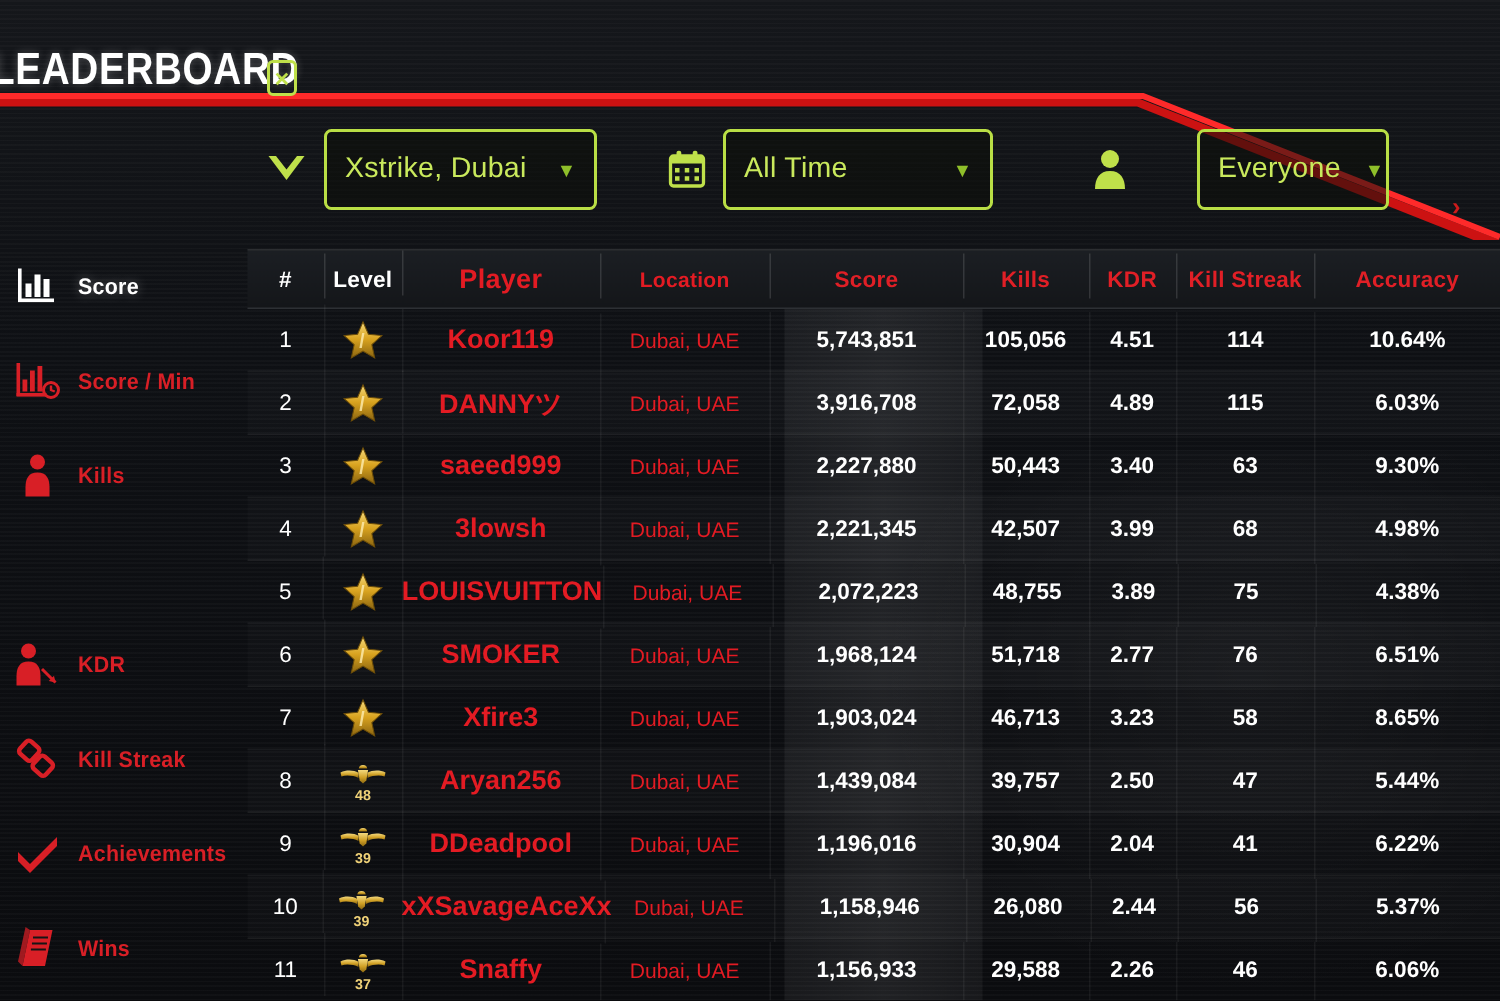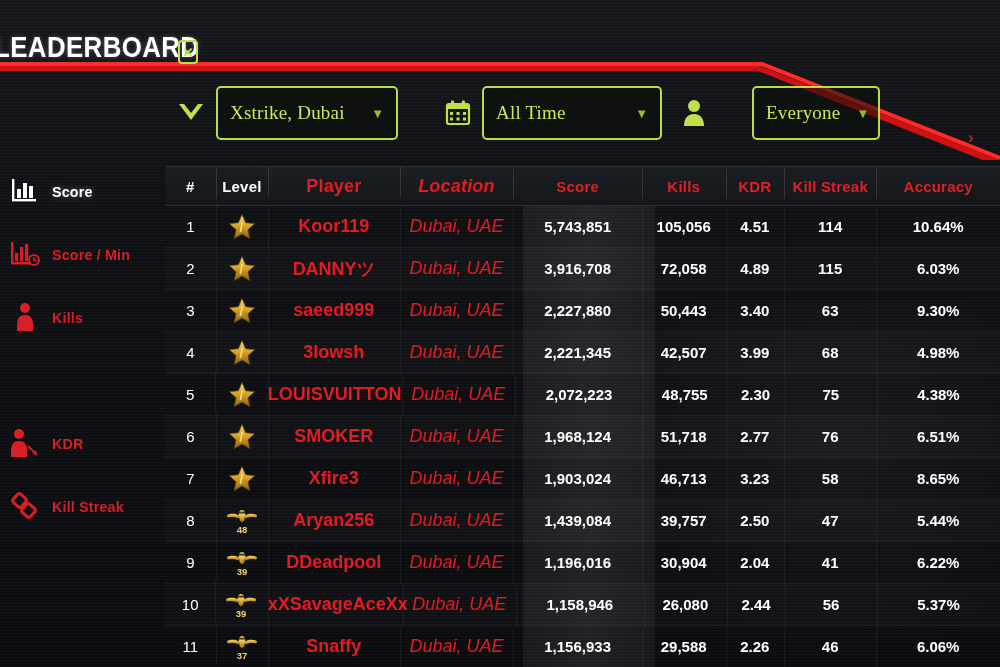--- a/index.html
+++ b/index.html
@@ -49,27 +49,27 @@
   .red-band {
     position:absolute; left:0; top:0; width:1000px; height:160px; z-index:8;
     pointer-events:none;
   }
 
   
   .filterbar { position:absolute; left:0; top:80px; width:1000px; height:78px; z-index:15; }
   .filter-group { position:absolute; display:flex; align-items:center; gap:10px; }
   .fg1 { left:176px; top:6px; }
   .fg2 { left:444px; top:6px; }
-  .fg3 { left:682px; top:6px;gap:46px; }
+  .fg3 { left:728px; top:6px;gap:46px; }
   .f-icon { color:#bfe04a; display:flex; align-items:center; justify-content:center; }
   .dd {
     border:2px solid #b9de45; border-radius:5px;
     background:rgba(12,14,10,0.55);
     height:54px; display:flex; align-items:center;
-    padding:6px 12px; color:#c9e95c; position:relative;font-family:Liberation Serif, serif;
+    padding:6px 12px; color:#c9e95c; position:relative;
   }
   .dd-label { font-size:19px; letter-spacing:0.2px; white-space:nowrap; }
   .dd-caret {
     margin-left:auto; padding-left:16px;
     color:#8fbf2a; font-size:13px; line-height:1;
   }
   .dd1 { width:182px; }
   .dd2 { width:180px; }
   .dd3 { width:128px; }
   .next-chevron {
@@ -114,21 +114,21 @@
   }
   .row.alt { background:rgba(255,255,255,0.018); }
   .cell { font-size:15px; text-align:center; position:relative; color:#ffffff; }
   .cell:not(:first-child)::before {
     content:""; position:absolute; left:0; top:-10px; height:42px; width:1px;
     background:rgba(255,255,255,0.055);
   }
   .c-rank   { width:52px; }
   .c-level  { width:54px; }
   .c-player { width:135px; color:#e31b23; font-weight:bold; font-size:18px; }
-  .c-loc    { width:117px; color:#e31b23; font-size:18px;font-style:italic; }
+  .c-loc    { width:117px; color:#e31b23; font-size:14px; }
   .c-score  { width:132px; font-weight:bold; }
   .c-kills  { width:86px; font-weight:bold; }
   .c-kdr    { width:60px; font-weight:bold; }
   .c-ks     { width:95px; font-weight:bold; }
   .c-acc    { width:127px; font-weight:bold; }
 
   
   .score-band {
     position:absolute; left:358px; top:0; width:132px; height:501px;
     background:linear-gradient(90deg, rgba(255,255,255,0.055), rgba(255,255,255,0.085) 50%, rgba(255,255,255,0.05));
@@ -259,20 +259,42 @@
       </div>
       <div class="side-item" style="top: 319px;">
         <span class="s-ico">
           <svg width="30" height="30" viewBox="0 0 30 30">
         <rect x="4" y="4" width="11" height="11" rx="2.5" transform="rotate(42 9.5 9.5)" fill="none" stroke="#d81f26" stroke-width="3"></rect>
         <rect x="13" y="14" width="11" height="11" rx="2.5" transform="rotate(42 18.5 19.5)" fill="none" stroke="#d81f26" stroke-width="3"></rect>
           </svg>
         </span>
         <span class="s-label">Kill Streak</span>
       </div>
+      <div class="side-item" style="top: 382px;">
+        <span class="s-ico">
+          <svg width="32" height="26" viewBox="0 0 32 26">
+        <path d="M3 12 L11 20 L29 2 L29 8 L11 26 L3 18 Z" fill="#d81f26"></path>
+          </svg>
+        </span>
+        <span class="s-label">Achievements</span>
+      </div>
+      <div class="side-item" style="top: 445px;">
+        <span class="s-ico">
+          <svg width="28" height="30" viewBox="0 0 28 30">
+        <path d="M9 3 L24 3 L19 27 L4 27 Z" fill="#d81f26"></path>
+        <path d="M4 27 L1 24 L6 1 L9 3 Z" fill="#d81f26" opacity="0.72"></path>
+        <g stroke="#151515" stroke-width="1.4">
+          <path d="M11 8 L21 8"></path>
+              <path d="M10.3 12 L20.3 12"></path>
+              <path d="M9.6 16 L19.6 16"></path>
+        </g>
+          </svg>
+        </span>
+        <span class="s-label">Wins</span>
+      </div>
     </div>
 
   <div class="table">
     <div class="score-band"></div>
     <div class="thead">
         <div class="th c-rank">#</div>
         <div class="th c-level">Level</div>
         <div class="th c-player">Player</div>
         <div class="th c-loc">Location</div>
         <div class="th c-score red">Score</div>
@@ -396,21 +418,21 @@
                 </defs>
     <path d="M14 1.5 L17.6 9.8 L26.6 10.7 L19.9 16.8 L21.8 25.6 L14 21.1 L6.2 25.6 L8.1 16.8 L1.4 10.7 L10.4 9.8 Z" fill="url(#gstar)" stroke="#6b4c08" stroke-width="0.7"></path>
     <path d="M13.4 9 L15 9 L13.2 19 L11.6 19 Z" fill="#fbe9a8" opacity="0.85"></path>
   </svg>
             </div>
           </div>
           <div class="cell c-player">LOUISVUITTON</div>
           <div class="cell c-loc">Dubai, UAE</div>
           <div class="cell c-score">2,072,223</div>
           <div class="cell c-kills">48,755</div>
-          <div class="cell c-kdr">2.30</div>
+          <div class="cell c-kdr">3.89</div>
           <div class="cell c-ks">75</div>
           <div class="cell c-acc">4.38%</div>
         </div>
         <div class="row alt">
           <div class="cell c-rank">6</div>
           <div class="cell c-level">
             <div class="lvl-wrap">
               <svg width="28" height="28" viewBox="0 0 28 28">
     <defs>
                   <linearGradient id="gstar" x1="0" y1="0" x2="0" y2="1">

